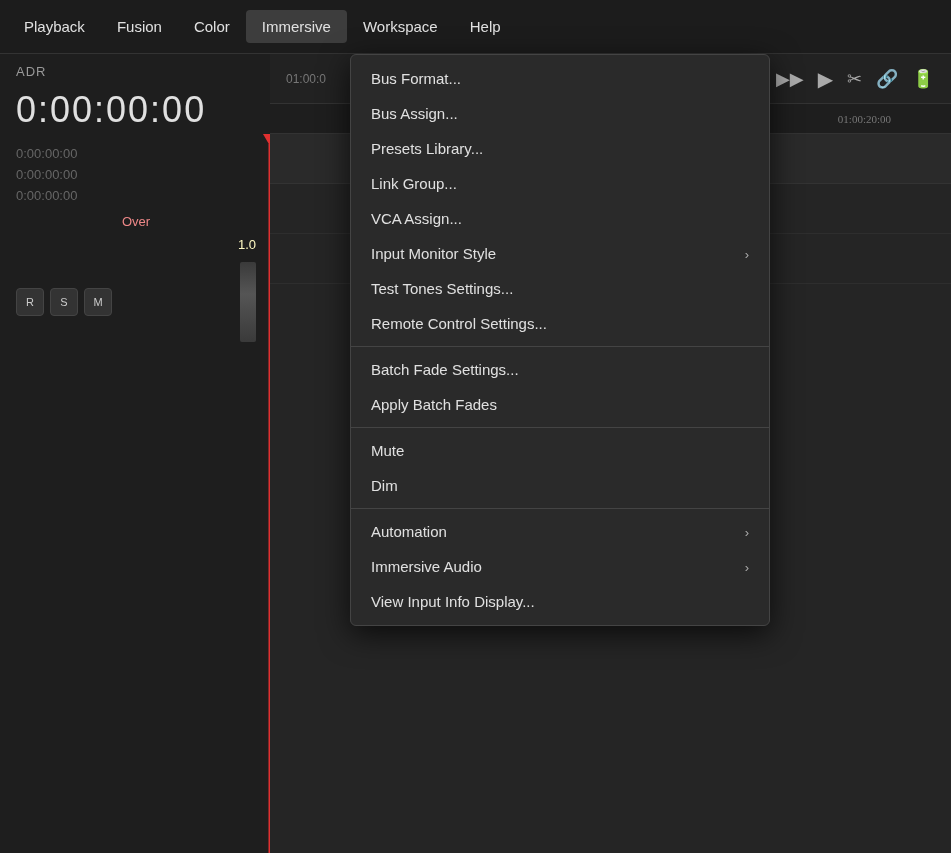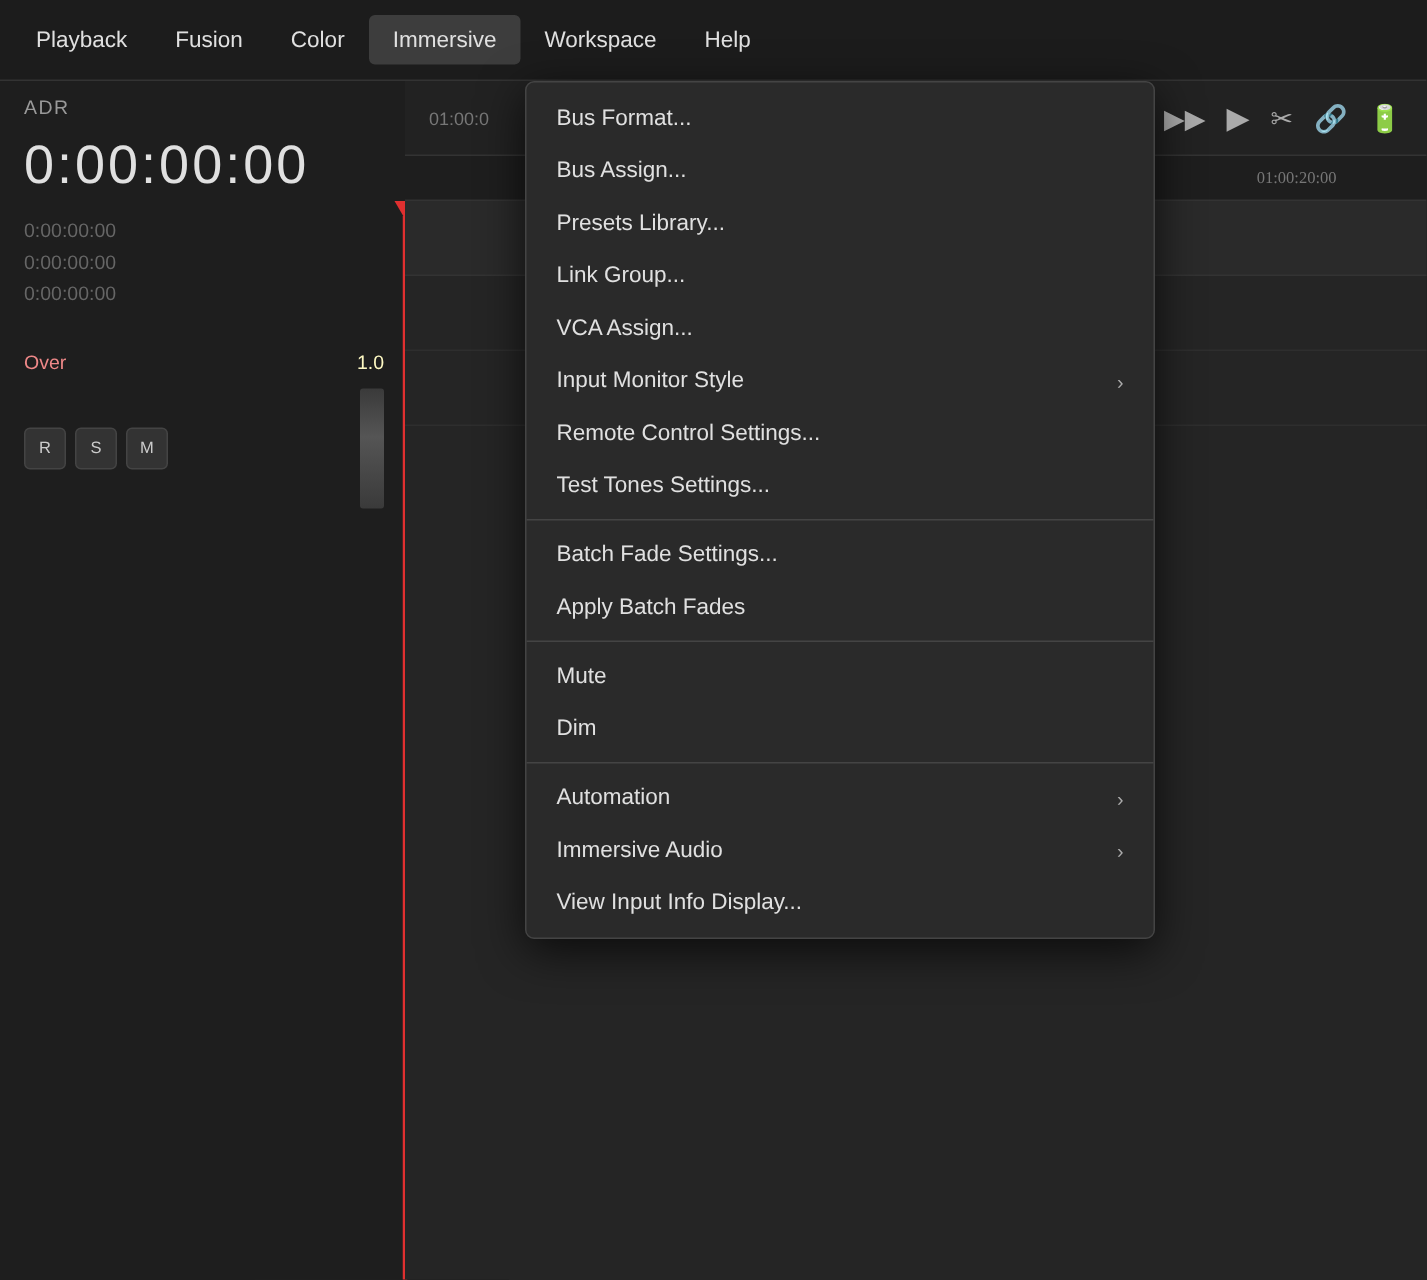--- a/index.html
+++ b/index.html
@@ -161,21 +161,21 @@
 <div class="content-area">
 
   <div class="left-panel">
     <div class="adr-label">ADR</div>
     <div class="timecode">0:00:00:00</div>
     <div class="timecode-rows">
       <div class="timecode-row">0:00:00:00</div>
       <div class="timecode-row">0:00:00:00</div>
       <div class="timecode-row">0:00:00:00</div>
     </div>
-    <div style="margin-top: 20px; display: flex; align-items: center; padding: 4px 16px; gap: 8px;">
+    <div style="margin-top: 0; display: flex; align-items: center; padding: 4px 16px; gap: 8px; flex-direction: column;">
       <span style="color: #e88; font-size: 13px;">Over</span>
       <span style="color: #fef9c3; font-size: 13px; margin-left: auto;">1.0</span>
     </div>
     <div class="track-controls">
       <div class="track-btn">R</div>
       <div class="track-btn">S</div>
       <div class="track-btn">M</div>
       <div style="margin-left: auto; width: 16px; height: 80px; background: linear-gradient(to bottom, #3a3a3a 0%, #555 40%, #3a3a3a 100%); border-radius: 2px;"></div>
     </div>
   </div>
@@ -233,25 +233,25 @@
     <span>VCA Assign...</span>
   </div>
 
 
   <div class="dropdown-item">
     <span>Input Monitor Style</span>
     <span class="chevron-right">›</span>
   </div>
 
   <div class="dropdown-item">
+    <span>Test Tones Settings...</span>
+  </div>
+
+  <div class="dropdown-item">
     <span>Remote Control Settings...</span>
-  </div>
-
-  <div class="dropdown-item">
-    <span>Test Tones Settings...</span>
   </div>
   <div class="dropdown-separator"></div>
 
   <div class="dropdown-item">
     <span>Batch Fade Settings...</span>
   </div>
 
   <div class="dropdown-item">
     <span>Apply Batch Fades</span>
   </div>

